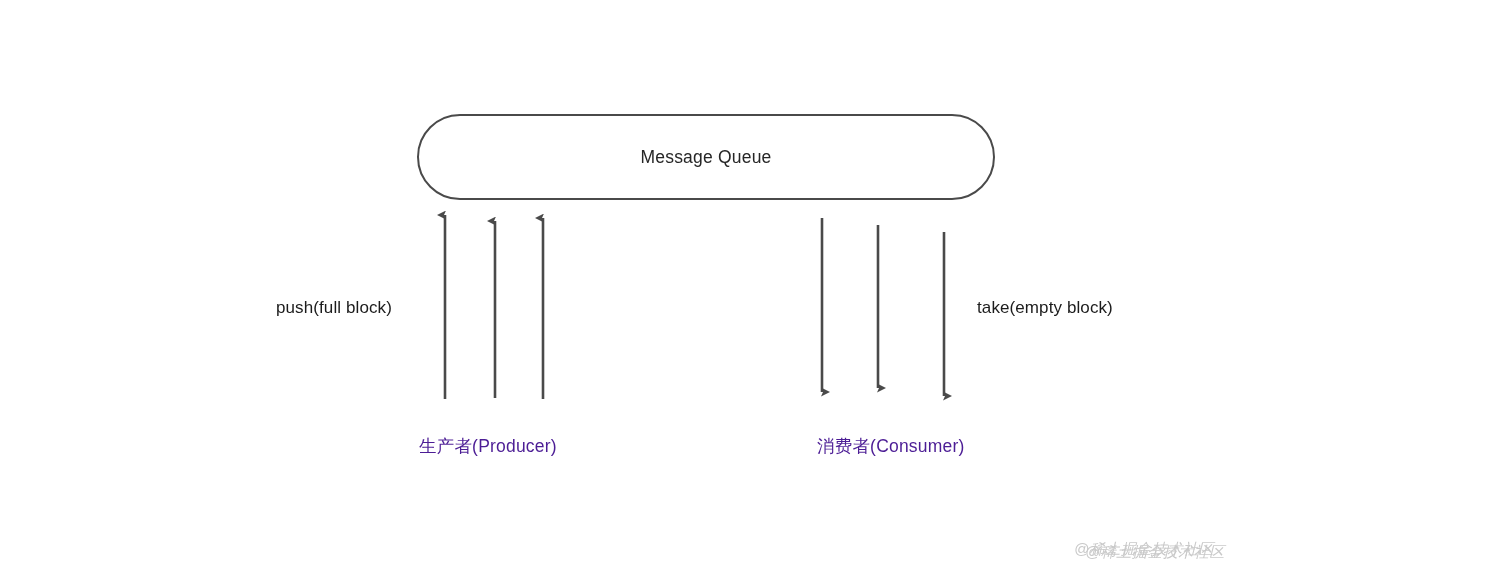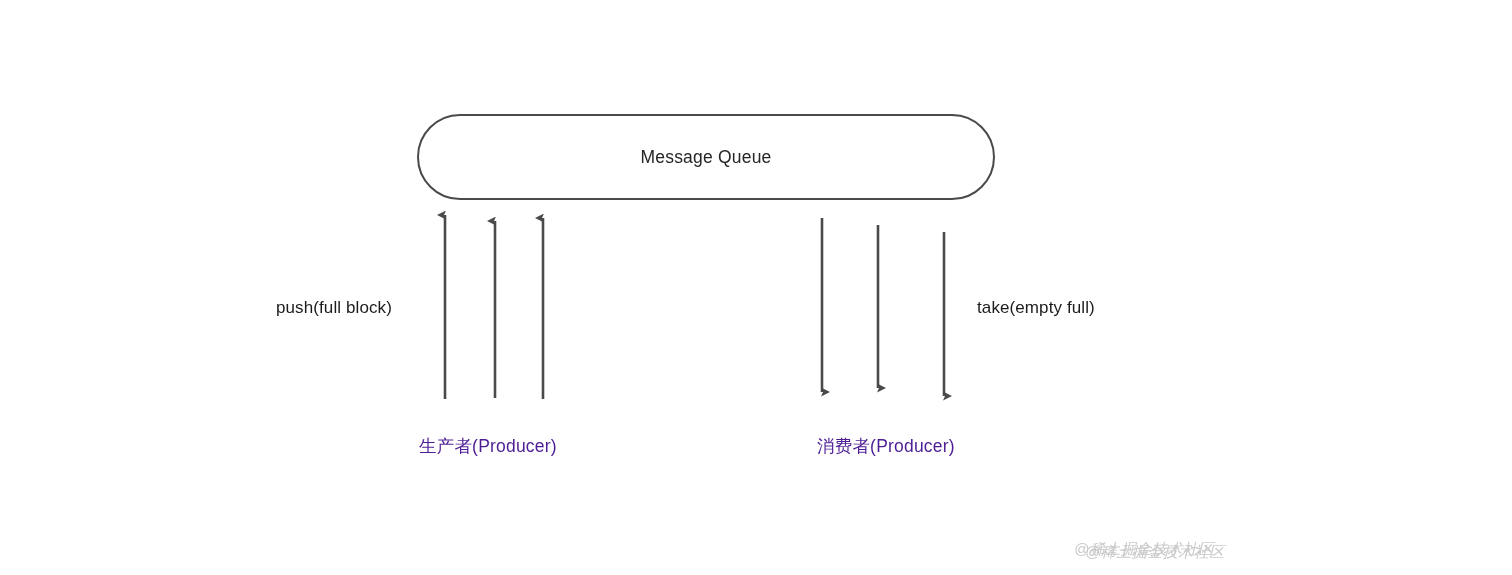--- a/index.html
+++ b/index.html
@@ -123,23 +123,23 @@
     </g>
 
     <g>
       <line x1="822" y1="218" x2="822" y2="392" stroke="#4a4a4a" stroke-width="2.6" marker-end="url(#arrowhead-down)"></line>
       <line x1="878" y1="225" x2="878" y2="388" stroke="#4a4a4a" stroke-width="2.6" marker-end="url(#arrowhead-down)"></line>
       <line x1="944" y1="232" x2="944" y2="396" stroke="#4a4a4a" stroke-width="2.6" marker-end="url(#arrowhead-down)"></line>
     </g>
   </svg>
 
   <div class="op-label label-push">push(full block)</div>
-  <div class="op-label label-take">take(empty full)</div>
+  <div class="op-label label-take">take(empty block)</div>
 
   <div class="actor-label label-producer">生产者(Producer)</div>
-  <div class="actor-label label-consumer">消费者(Producer)</div>
+  <div class="actor-label label-consumer">消费者(Consumer)</div>
 
   <div class="watermark">
     <span class="wm-a">@稀土掘金技术社区</span>
     <span class="wm-b">@稀土掘金技术社区</span>
   </div>
 
 </div>
 
 </body></html>

